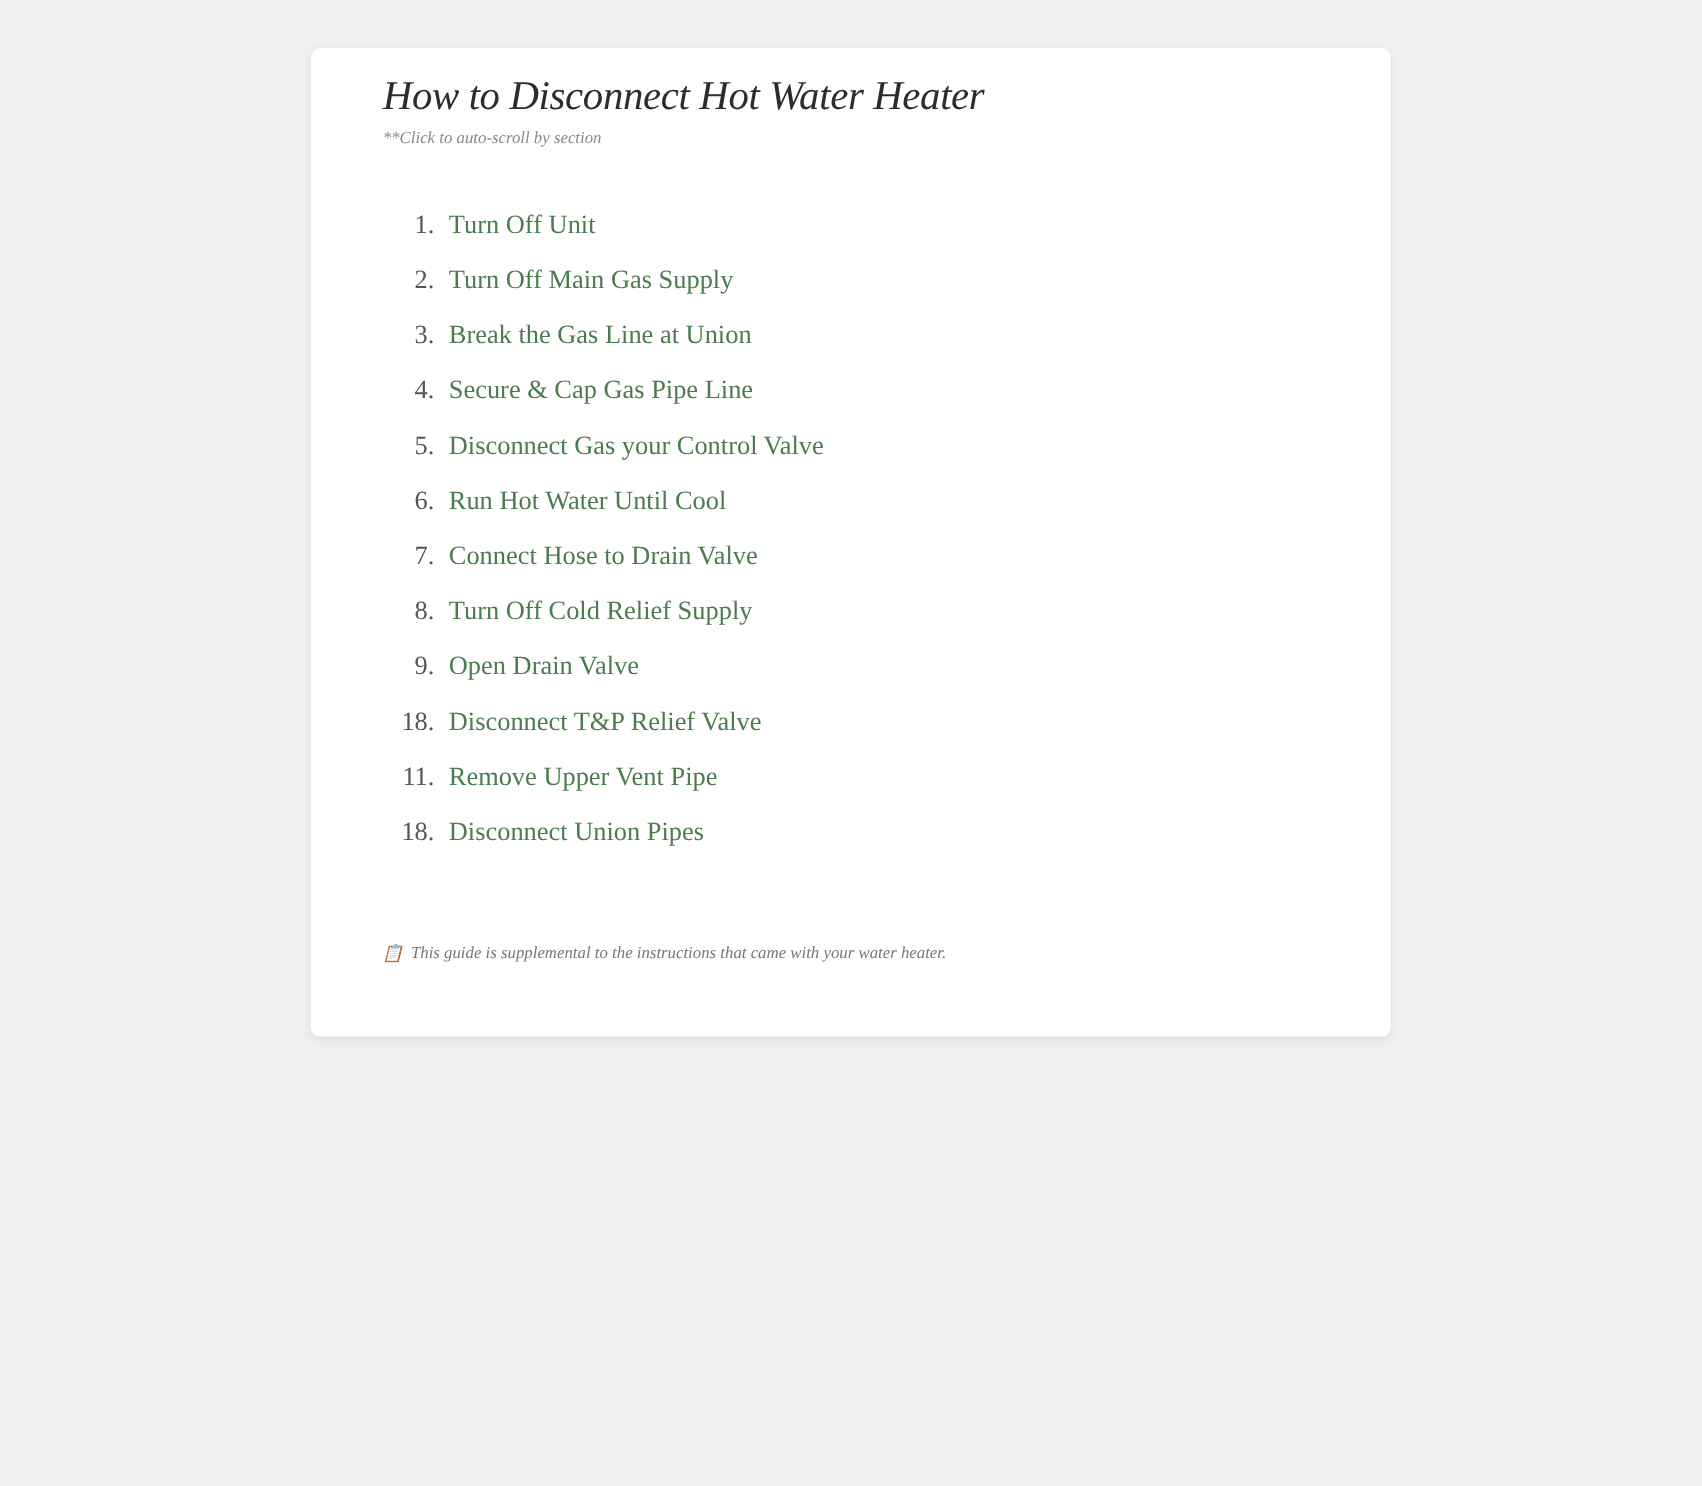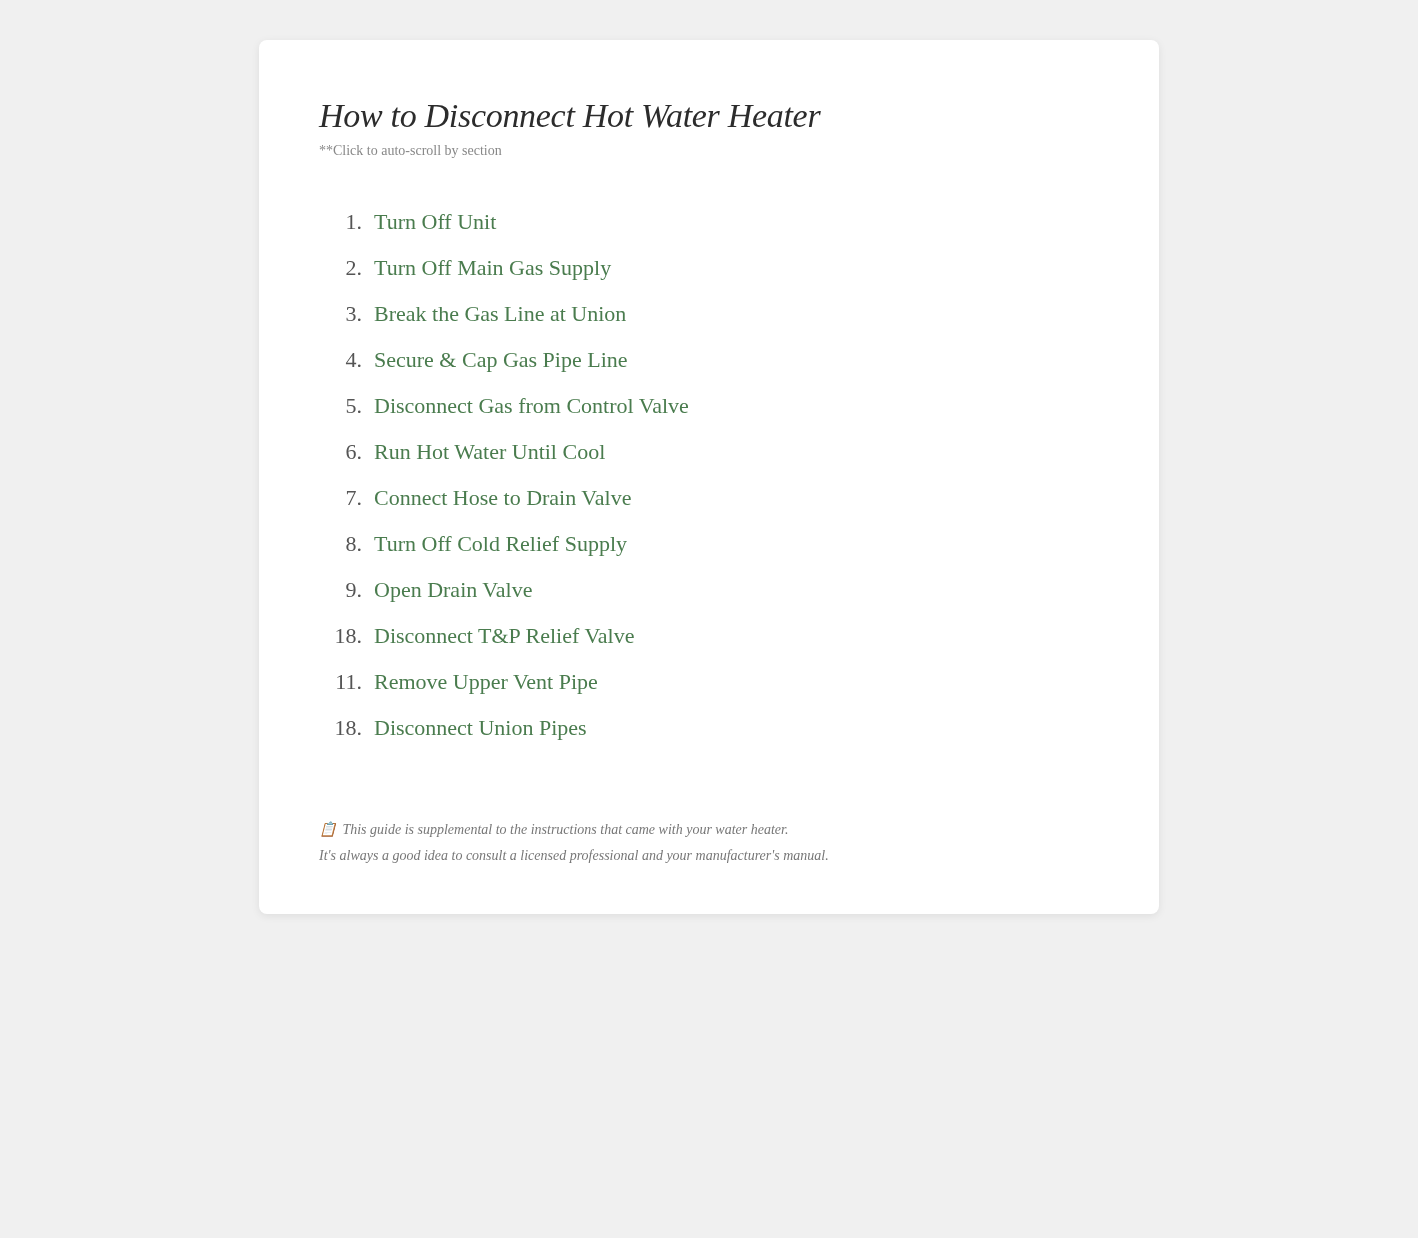--- a/index.html
+++ b/index.html
@@ -14,39 +14,40 @@
       display: flex;
       justify-content: center;
       align-items: flex-start;
       min-height: 100vh;
       padding: 20px;
     }
 
     .card {
       background-color: #ffffff;
       border-radius: 8px;
-      padding: 57px 60px 50px 60px;
+      padding: 22px 60px 50px 60px;
       max-width: 900px;
       width: 100%;
       margin: 20px auto;
       box-shadow: 0 2px 8px rgba(0,0,0,0.08);
     }
 
     .page-title {
       font-size: 34px;
       font-style: italic;
       font-weight: normal;
       color: #2c2c2c;
       margin-bottom: 8px;
       letter-spacing: -0.3px;
     }
 
     .subtitle {
       font-size: 14px;
       color: #888;
+      font-style: italic;
       margin-bottom: 40px;
     }
 
     .steps-list {
       list-style: none;
       padding: 0;
       margin-bottom: 50px;
     }
 
     .steps-list li {
@@ -117,21 +118,21 @@
       <li>
         <span class="step-number">3.</span>
         <a class="step-link" href="#">Break the Gas Line at Union</a>
       </li>
       <li>
         <span class="step-number">4.</span>
         <a class="step-link" href="#">Secure &amp; Cap Gas Pipe Line</a>
       </li>
       <li>
         <span class="step-number">5.</span>
-        <a class="step-link" href="#">Disconnect Gas from Control Valve</a>
+        <a class="step-link" href="#">Disconnect Gas your Control Valve</a>
       </li>
       <li>
         <span class="step-number">6.</span>
         <a class="step-link" href="#">Run Hot Water Until Cool</a>
       </li>
       <li>
         <span class="step-number">7.</span>
         <a class="step-link" href="#">Connect Hose to Drain Valve</a>
       </li>
       <li>
@@ -154,15 +155,14 @@
         <span class="step-number">18.</span>
         <a class="step-link" href="#">Disconnect Union Pipes</a>
       </li>
     </ol>
 
   <div class="footer-section">
     <p class="footer-note-1">
       <span class="book-icon">📋</span>
       <span>This guide is supplemental to the instructions that came with your water heater.</span>
     </p>
-    <p class="footer-note-2">It's always a good idea to consult a licensed professional and your manufacturer's manual.</p>
   </div>
 </div>
 
 </body></html>

